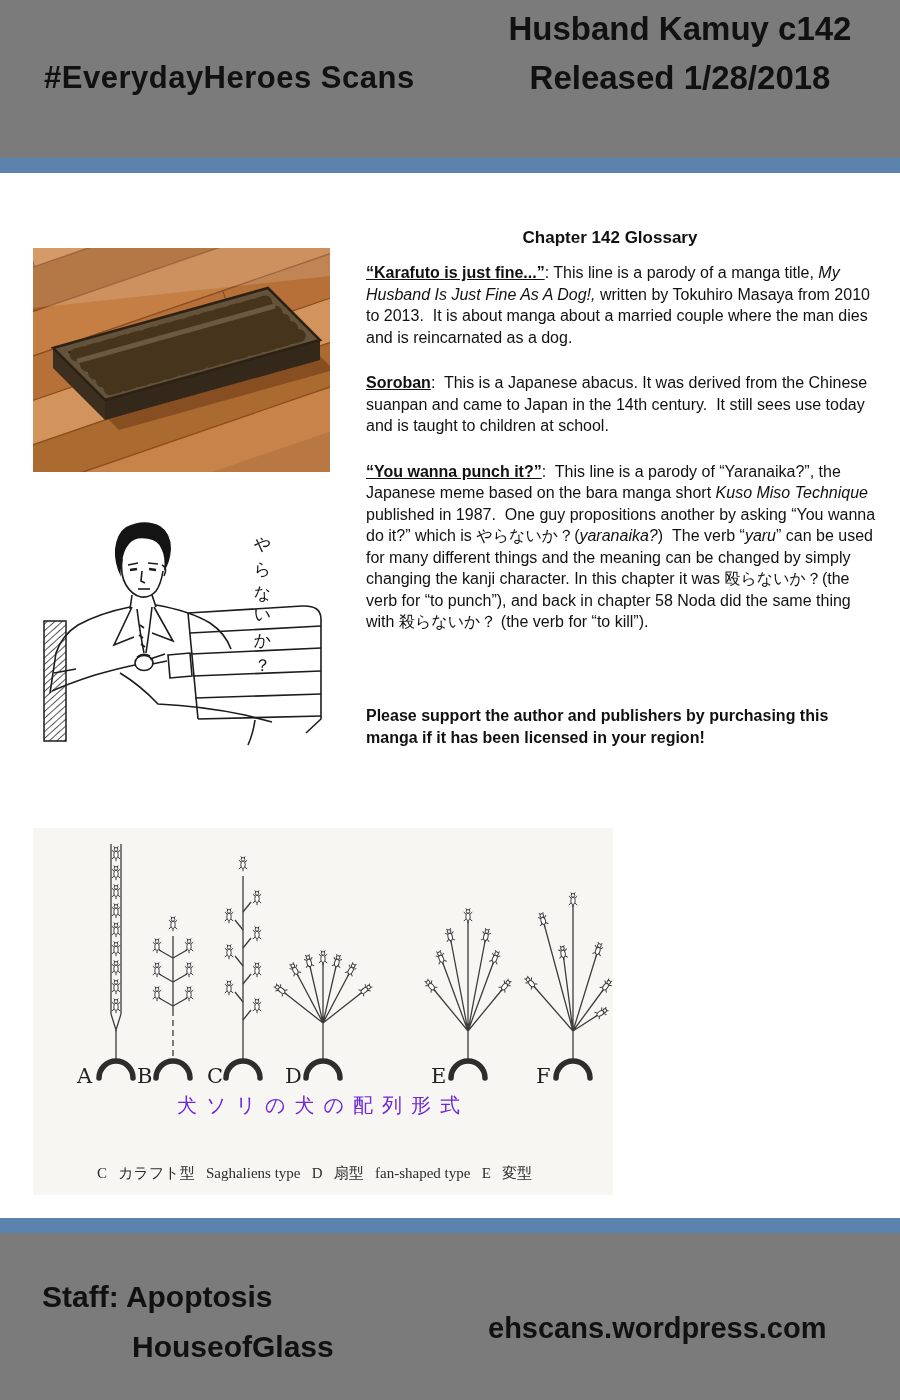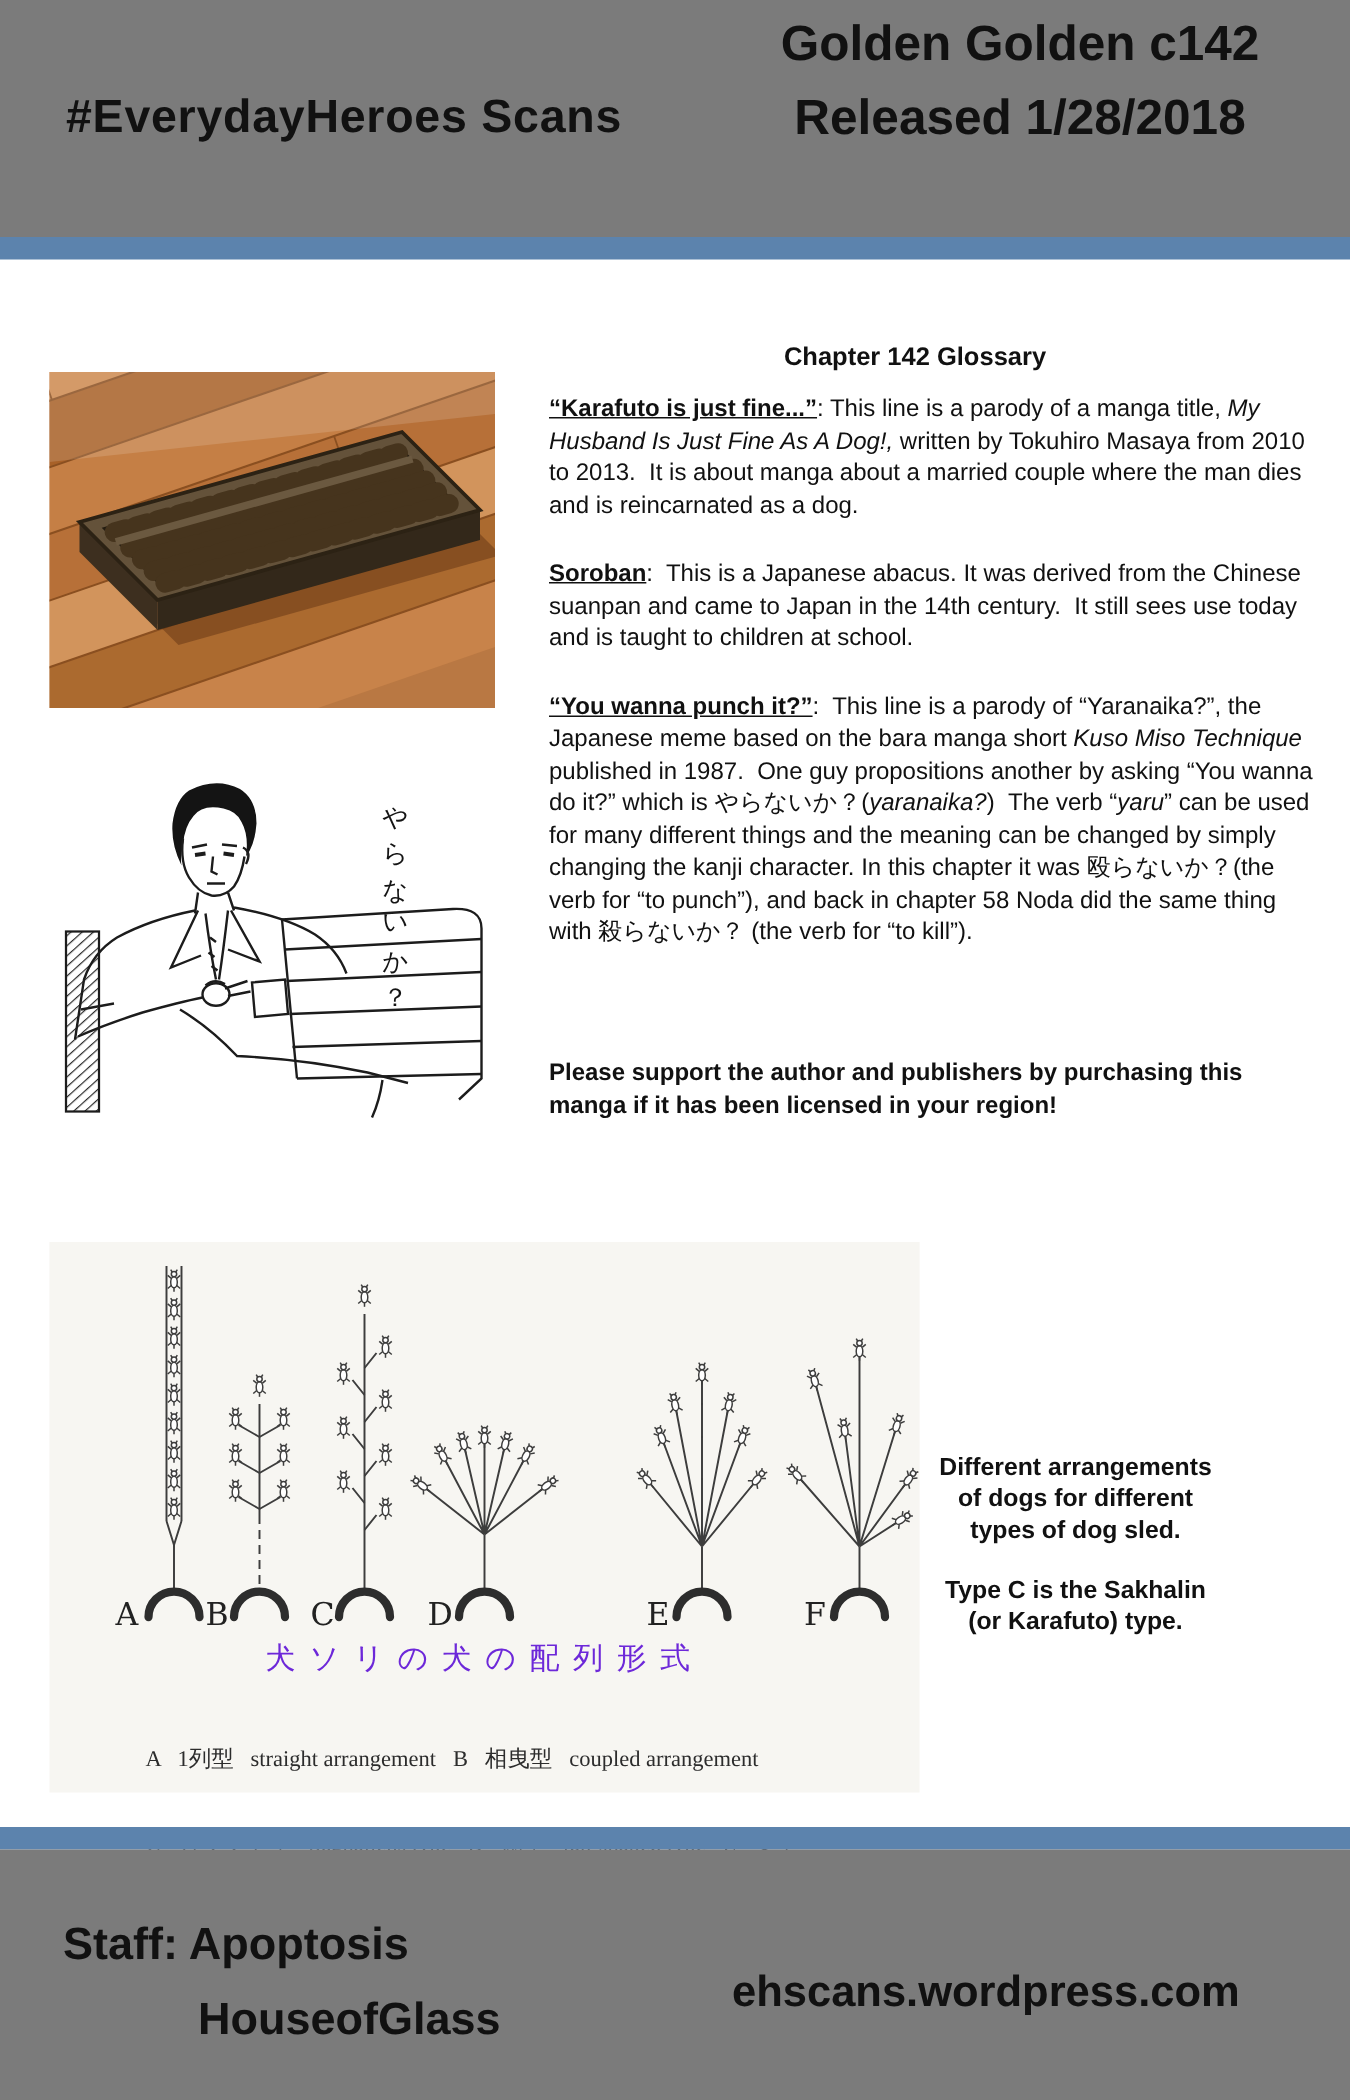--- a/index.html
+++ b/index.html
@@ -43,21 +43,21 @@
   svg{display:block;}
 </style>
 </head>
 <body>
 
 <div class="page">
 
   <div class="banner">
     <div class="group-name">#EverydayHeroes Scans</div>
     <div class="title-block">
-      <div>Golden Golden c142</div>
+      <div>Husband Kamuy c142</div>
       <div>Released 1/28/2018</div>
     </div>
   </div>
   <div class="stripe-top"></div>
 
   <div class="glossary-heading">Chapter 142 Glossary</div>
   <div class="glossary-entries">
       <p class="entry"><span class="b u">“Karafuto is just fine...”</span><span>: This line is a parody of a manga title, </span><span class="i">My Husband Is Just Fine As A Dog!,</span><span> written by Tokuhiro Masaya from 2010 to 2013.  It is about manga about a married couple where the man dies and is reincarnated as a dog.</span></p>
       <p class="entry"><span class="b u">Soroban</span><span>:  This is a Japanese abacus. It was derived from the Chinese suanpan and came to Japan in the 14th century.  It still sees use today and is taught to children at school.</span></p>
       <p class="entry"><span class="b u">“You wanna punch it?”</span><span>:  This line is a parody of “Yaranaika?”, the Japanese meme based on the bara manga short </span><span class="i">Kuso Miso Technique</span><span> published in 1987.  One guy propositions another by asking “You wanna do it?” which is やらないか？(</span><span class="i">yaranaika?</span><span>)  The verb “</span><span class="i">yaru</span><span>” can be used for many different things and the meaning can be changed by simply changing the kanji character. In this chapter it was 殴らないか？(the verb for “to punch”), and back in chapter 58 Noda did the same thing with 殺らないか？ (the verb for “to kill”).</span></p>
@@ -286,34 +286,25 @@
         <text x="44" y="255">A</text>
         <text x="104" y="255">B</text>
         <text x="174" y="255">C</text>
         <text x="252" y="255">D</text>
         <text x="398" y="255">E</text>
         <text x="503" y="255">F</text>
       </g>
     </svg>
     <div class="diagram-caption">犬ソリの犬の配列形式</div>
     <div class="legend">
-      <div>A   1列型   straight arrangement   B   相曳型   coupled arrangement</div>
       <div>C   カラフト型   Saghaliens type   D   扇型   fan-shaped type   E   変型</div>
       <div>扇型   modified fan-shaped type   F   エスキモー型   Eskimo-type</div>
     </div>
   </div>
 
-  <div class="side-note">
-    <div>Different arrangements</div>
-    <div>of dogs for different</div>
-    <div>types of dog sled.</div>
-    <div class="gap"></div>
-    <div>Type C is the Sakhalin</div>
-    <div>(or Karafuto) type.</div>
-  </div>
 
   <div class="stripe-bottom"></div>
   <div class="footer"></div>
   <div class="staff1">Staff: Apoptosis</div>
   <div class="staff2">HouseofGlass</div>
   <div class="site">ehscans.wordpress.com</div>
 
 </div>
 
 </body></html>

